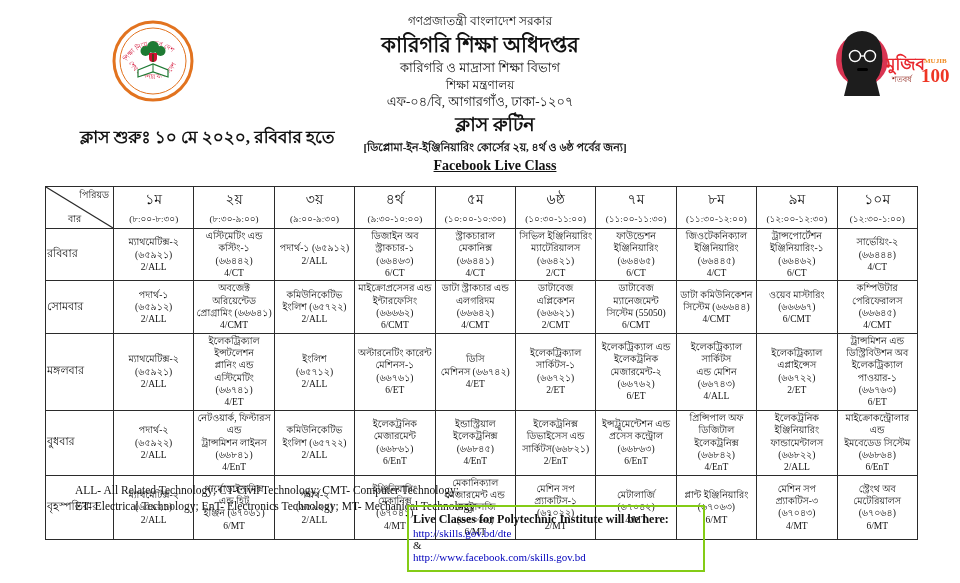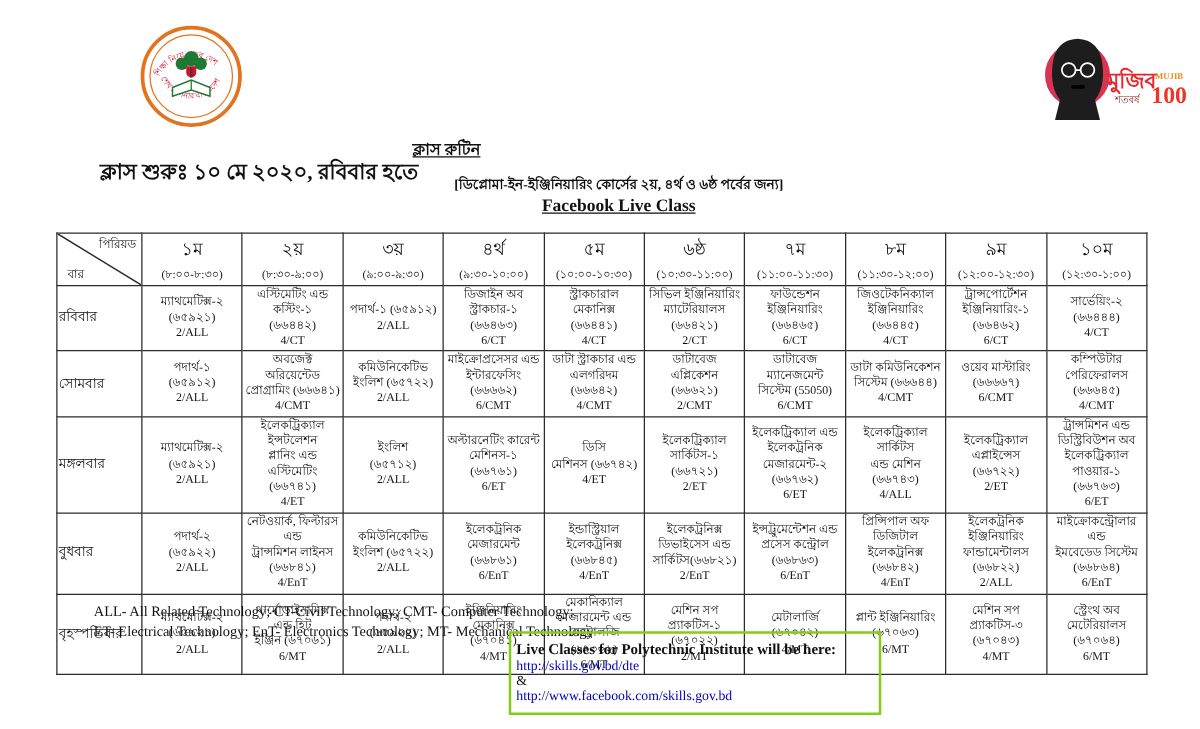--- a/index.html
+++ b/index.html
@@ -12,41 +12,41 @@
   .gov .l1{font-size:12px;}
   .gov .l2{font-size:21px;font-weight:bold;margin:2px 0 1px;}
   .gov .l3{font-size:13px;}
   .gov .l4{font-size:12px;margin-top:1px;}
   .gov .l5{font-size:13px;margin-top:1px;}
   .dte-logo{position:absolute;left:112px;top:20px;width:82px;height:82px;}
   .mujib-logo{position:absolute;right:8px;top:18px;width:124px;height:90px;}
 
   
   .start-note{position:absolute;left:80px;top:124px;font-size:17px;font-weight:bold;}
-  .main-title{position:absolute;left:330px;width:330px;top:110px;text-align:left;
-              font-size:13px;font-weight:bold;text-decoration:underline;}
+  .main-title{position:absolute;left:330px;width:330px;top:110px;text-align:center;
+              font-size:19px;font-weight:bold;}
   .subtitle{position:absolute;left:265px;width:460px;top:139px;text-align:center;
             font-size:11px;font-weight:bold;}
   .platform{position:absolute;left:330px;width:330px;top:158px;text-align:center;
             font-size:14px;font-weight:bold;text-decoration:underline;}
 
   
   table.routine{position:absolute;left:45px;top:186px;width:873px;border-collapse:collapse;
                 table-layout:fixed;}
   .routine th,.routine td{border:1px solid #2b2b2b;}
   .routine td{font-size:9.5px;line-height:1.3;text-align:center;vertical-align:middle;
               white-space:pre-line;padding:1px 2px;font-weight:normal;}
   .routine th.day{font-size:11px;font-weight:normal;text-align:left;}
   .routine thead th{font-weight:normal;padding:1px;vertical-align:middle;}
   .p-label{font-size:14px;text-align:center;}
   .p-time{font-size:9px;text-align:center;}
   th.corner{position:relative;}
   th.corner svg{position:absolute;inset:0;width:100%;height:100%;}
   .corner-top{position:absolute;top:1px;right:4px;font-size:9.5px;}
-  .corner-bottom{position:absolute;bottom:1px;left:8px;font-size:9.5px;}
+  .corner-bottom{position:absolute;bottom:1px;left:22px;font-size:9.5px;}
 
   
   .legend{position:absolute;left:47px;top:482px;font-size:11.5px;line-height:1.4;margin-left:28px;}
   .livebox{position:absolute;left:407px;top:505px;width:286px;border:2px solid #84cc16;
            text-align:left;padding:5px 4px 7px;}
   .livebox .bt{font-size:12px;font-weight:bold;}
   .livebox .lnk{color:#0000bb;font-size:11px;display:block;cursor:pointer;text-decoration:none;}
   .livebox .amp{font-size:11px;}
   .signblock{position:absolute;right:16px;top:476px;width:232px;text-align:center;}
   .signblock svg{display:block;margin:0 auto;width:112px;height:32px;}
@@ -72,20 +72,27 @@
       <circle cx="41" cy="27" r="6" fill="#1e7a33"></circle>
       <circle cx="33.5" cy="31" r="5" fill="#1e7a33"></circle>
       <circle cx="48.5" cy="31" r="5" fill="#1e7a33"></circle>
       <path d="M37 33 h8 v5 a4 4 0 0 1 -8 0 z" fill="#d21034"></path>
       <rect x="40" y="34" width="2" height="8" fill="#5a3a1a"></rect>
       <path d="M26 50 L41 44 L56 50 L56 57 L41 52 L26 57 Z" fill="#ffffff" stroke="#1e7a33" stroke-width="1.2"></path>
       <line x1="41" y1="44" x2="41" y2="52" stroke="#1e7a33" stroke-width="1"></line>
     </svg>
   </div>
 
+  <div class="gov">
+    <div class="l1">গণপ্রজাতন্ত্রী বাংলাদেশ সরকার</div>
+    <div class="l2">কারিগরি শিক্ষা অধিদপ্তর</div>
+    <div class="l3">কারিগরি ও মাদ্রাসা শিক্ষা বিভাগ</div>
+    <div class="l4">শিক্ষা মন্ত্রণালয়</div>
+    <div class="l5">এফ-০৪/বি, আগারগাঁও, ঢাকা-১২০৭</div>
+  </div>
 
   <div class="mujib-logo">
     <svg viewBox="0 0 124 90">
       <circle cx="34" cy="42" r="26" fill="#d21034" opacity="0.85"></circle>
       <path d="M14 34 Q16 14 34 13 Q52 14 54 34 Q56 52 48 62 L52 78 L16 78 L20 62 Q12 52 14 34 Z" fill="#1d1d1d"></path>
       <circle cx="27" cy="38" r="5.5" fill="none" stroke="#ffffff" stroke-width="1.4"></circle>
       <circle cx="42" cy="38" r="5.5" fill="none" stroke="#ffffff" stroke-width="1.4"></circle>
       <line x1="32.5" y1="38" x2="36.5" y2="38" stroke="#ffffff" stroke-width="1.4"></line>
       <rect x="29" y="50" width="11" height="3" rx="1.5" fill="#000000"></rect>
       <text x="58" y="52" font-size="17" font-weight="bold" fill="#e8262d">মুজিব</text>

